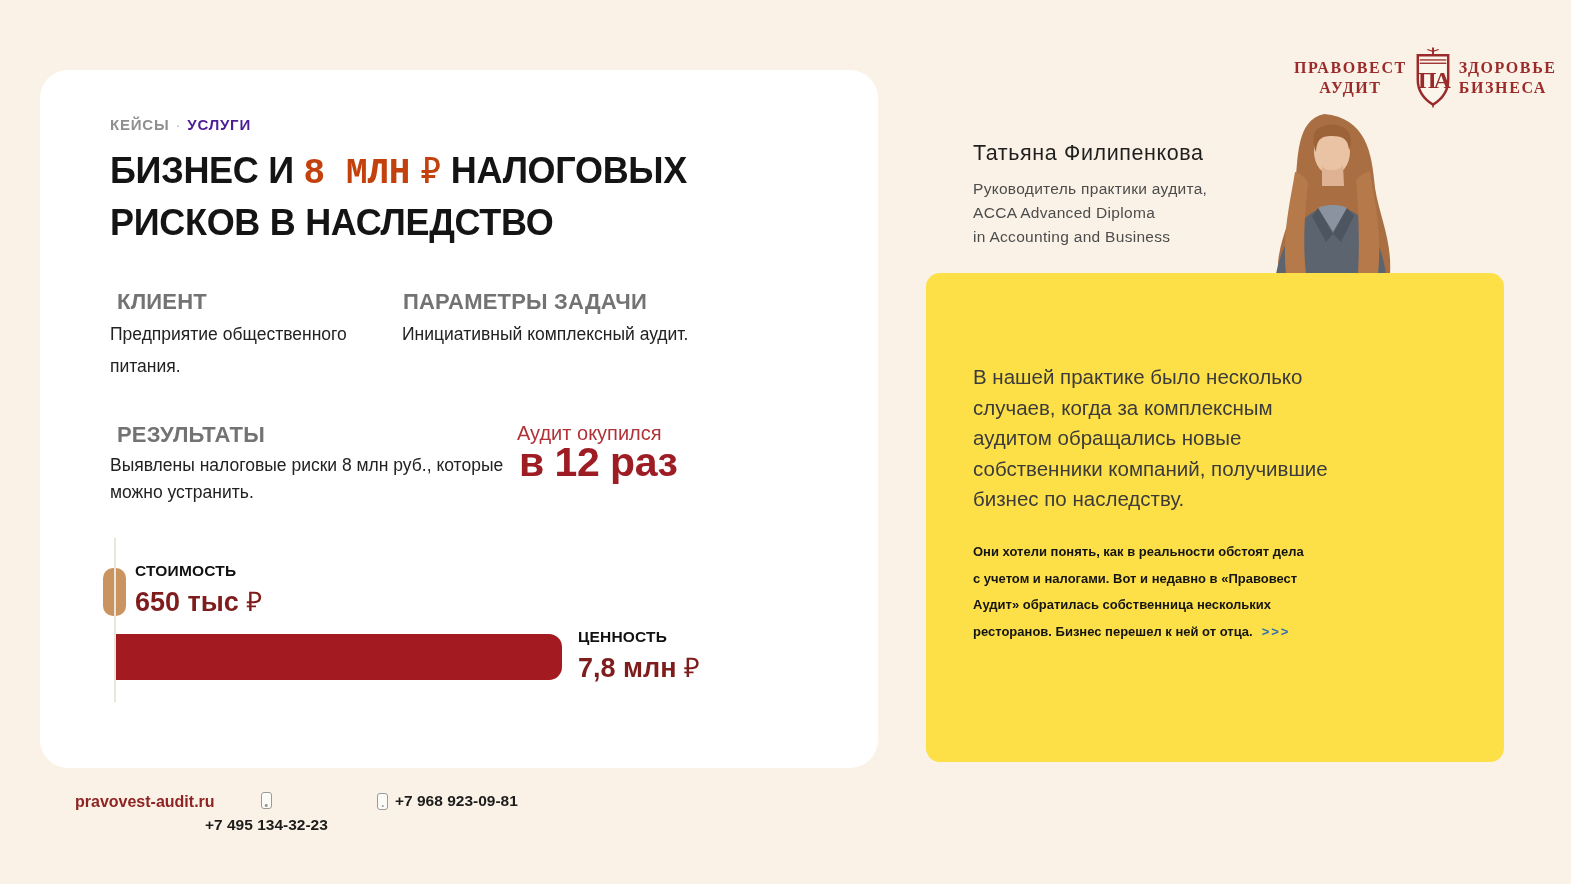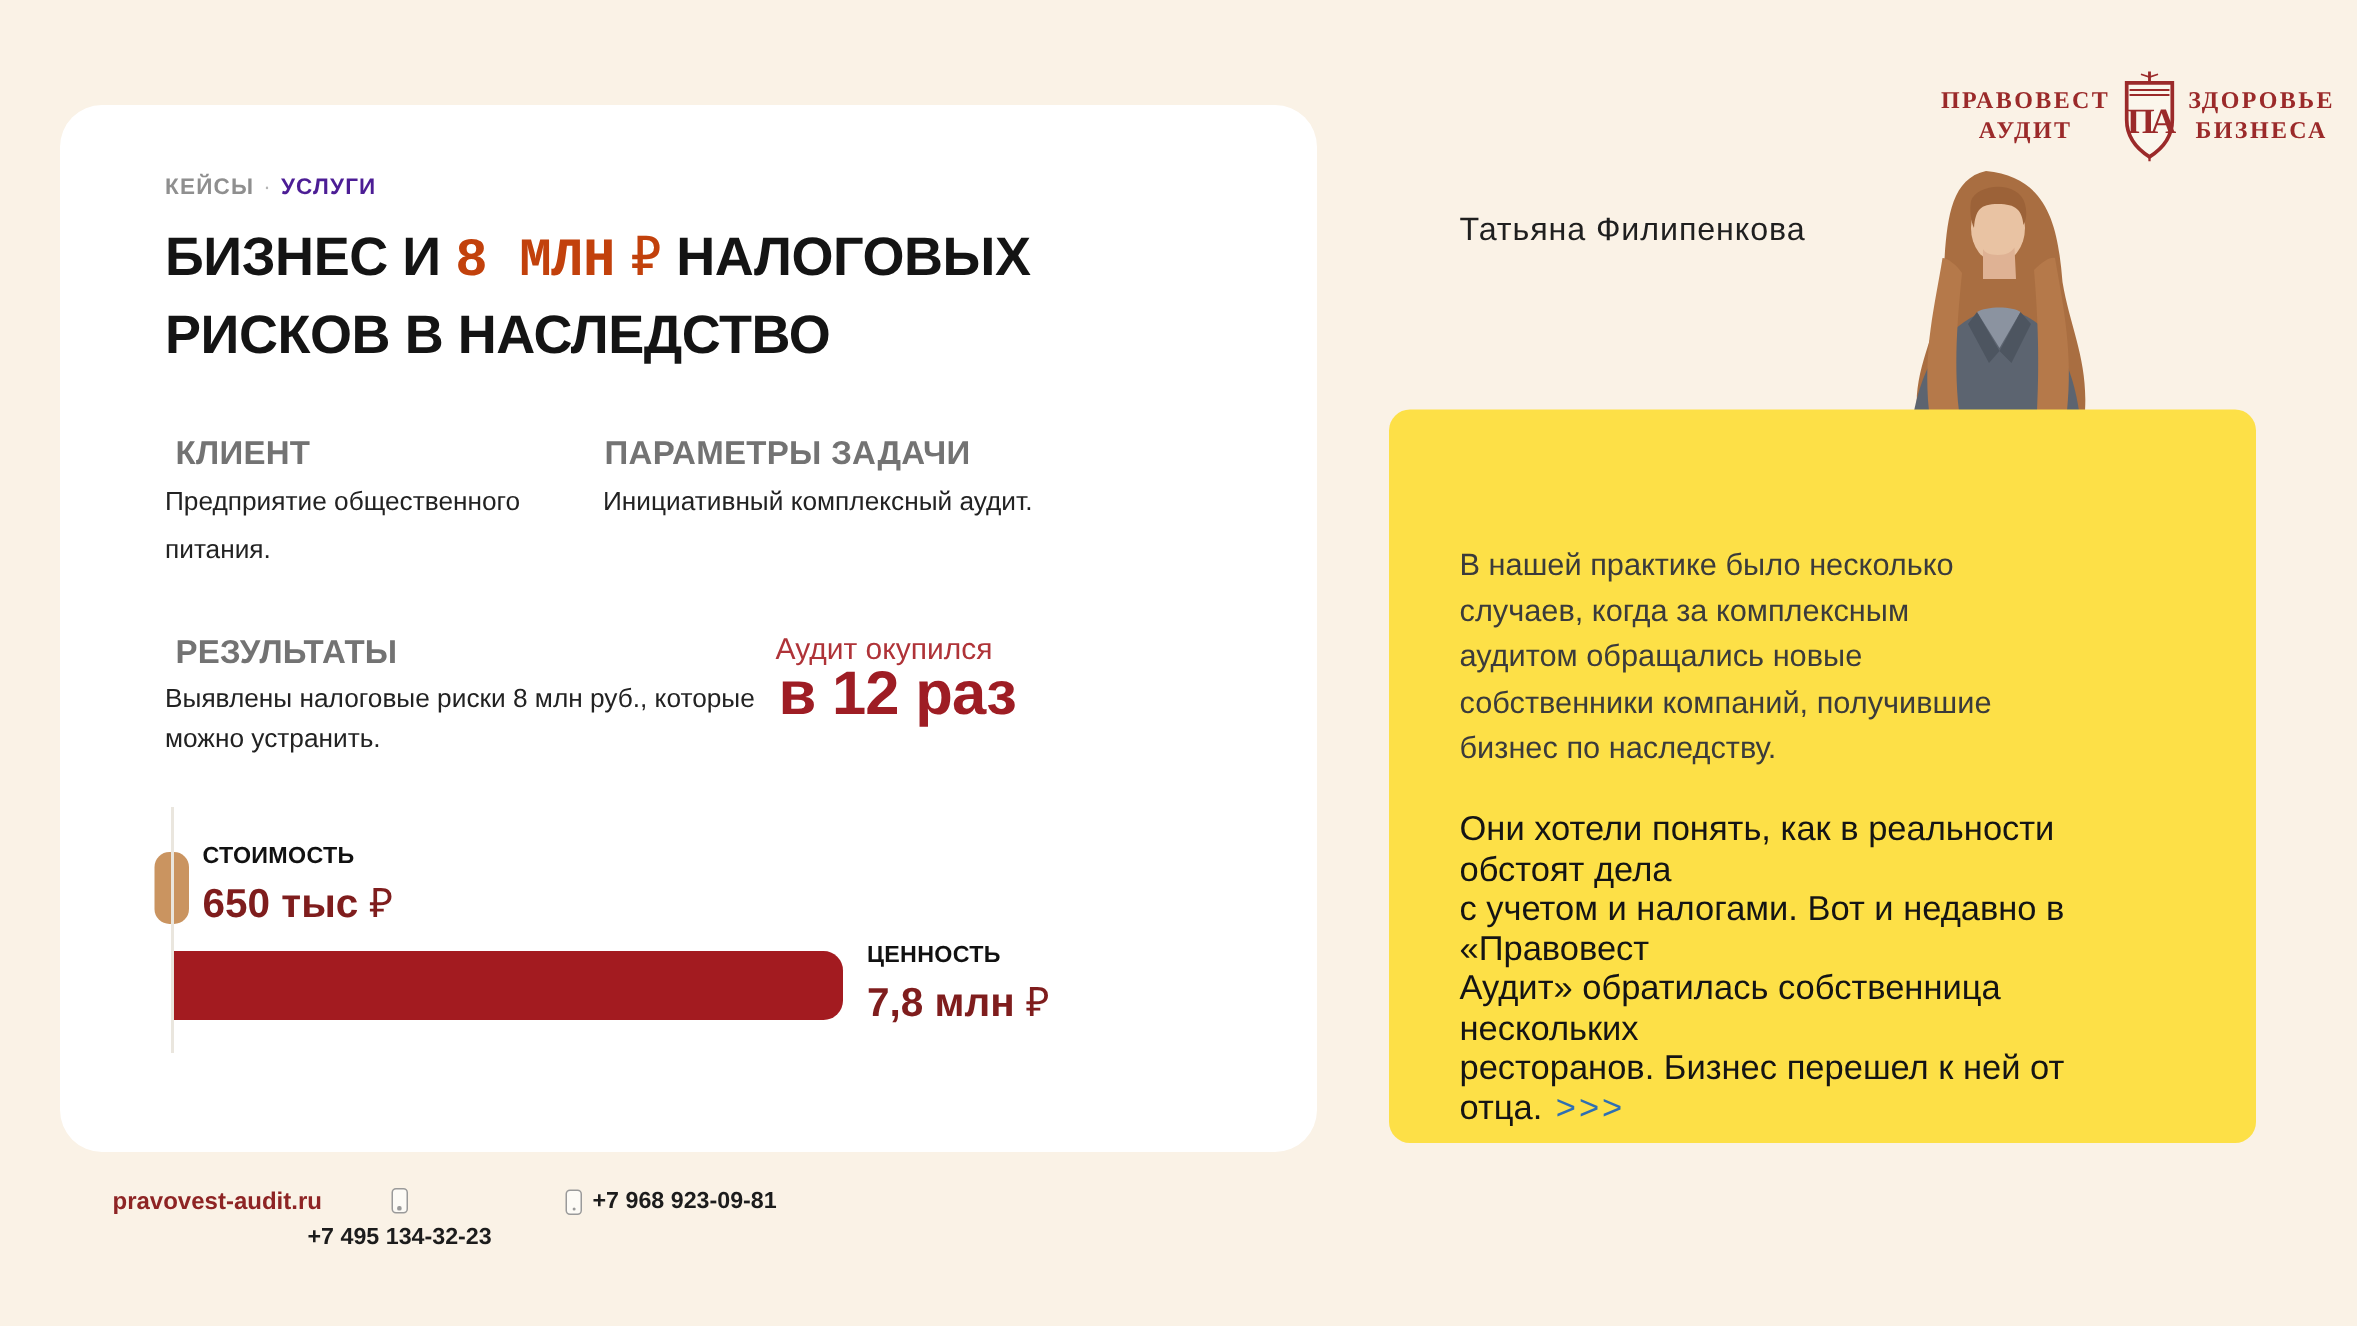--- a/index.html
+++ b/index.html
@@ -88,21 +88,21 @@
   .brand {
     position: absolute; left: 1294px; top: 47px;
     display: flex; align-items: center; gap: 7px;
     color: #9b2a2a;
   }
   .brand-text {
     font-family: "Liberation Serif", serif;
     font-size: 16px; font-weight: 700; letter-spacing: 1.6px; line-height: 20px;
   }
   .brand-name { text-align: center; }
-  .brand-tagline { text-align: center; }
+  .brand-tagline { text-align: left; }
 
   
   .expert-name {
     position: absolute; left: 973px; top: 141px;
     font-size: 21.5px; color: #1f1f1f; letter-spacing: 0.6px;
   }
   .expert-role {
     position: absolute; left: 973px; top: 177px;
     font-size: 15.5px; line-height: 24px; color: #4c4c4c;
     letter-spacing: 0.3px; white-space: pre-line;
@@ -118,21 +118,21 @@
     width: 578px; height: 489px;
     background: #fde047; border-radius: 14px;
   }
   .story-lead {
     position: absolute; left: 47px; top: 89px; width: 440px;
     font-size: 20.5px; line-height: 30.5px; color: #3b3b3b;
     white-space: pre-line;
   }
   .story-body {
     position: absolute; left: 47px; top: 266px; width: 470px;
-    font-size: 23px; font-weight: 400; line-height: 26.5px; color: #141414;
+    font-size: 13px; font-weight: 700; line-height: 26.5px; color: #141414;
     white-space: pre-line;
   }
   .more-link {
     color: #2e6fb3; margin-left: 9px; letter-spacing: 2px; cursor: pointer;
   }
 
   
   .footer-site {
     position: absolute; left: 75px; top: 793px;
     font-size: 16px; font-weight: 700; color: #8e2424; cursor: pointer;
@@ -173,20 +173,23 @@
       <text x="20" y="43" text-anchor="middle" font-family="Liberation Serif, serif" font-size="25" font-weight="bold" fill="#9b2a2a" letter-spacing="-3">ПА</text>
       <line x1="20" y1="60" x2="20" y2="63" stroke="#9b2a2a" stroke-width="1.6"></line>
     </svg>
     <div class="brand-text brand-tagline">
       <div>ЗДОРОВЬЕ</div>
       <div>БИЗНЕСА</div>
     </div>
   </header>
 
   <div class="expert-name">Татьяна  Филипенкова</div>
+  <div class="expert-role">Руководитель практики аудита,
+ACCA Advanced Diploma
+in Accounting and Business</div>
 
   <div class="portrait">
     <svg width="142" height="162" viewBox="0 0 142 162">
       <path d="M62 2 C34 8 36 46 33 78 C30 110 14 132 16 162 L58 162 L56 120 L90 120 L92 162 L128 162 C130 128 118 106 113 76 C110 40 104 6 62 2 Z" fill="#a96e41"></path>
       <ellipse cx="70" cy="40" rx="18" ry="23" fill="#e9c3a3"></ellipse>
       <path d="M70 58 C64 58 61 56 60 54 L60 74 L82 74 L81 53 C79 56 76 58 70 58 Z" fill="#dfb294"></path>
       <path d="M52 22 C56 10 84 8 88 24 C90 32 88 36 87 38 C86 28 82 24 70 24 C58 24 55 28 54 40 C52 36 51 28 52 22 Z" fill="#9c6238"></path>
       <path d="M14 162 C22 122 44 96 71 94 C100 96 118 122 124 162 Z" fill="#5c6470"></path>
       <path d="M56 96 L71 120 L85 96 C80 92 62 92 56 96 Z" fill="#8b93a0"></path>
       <path d="M56 96 L71 122 L64 130 L50 104 Z" fill="#4d5560"></path>

